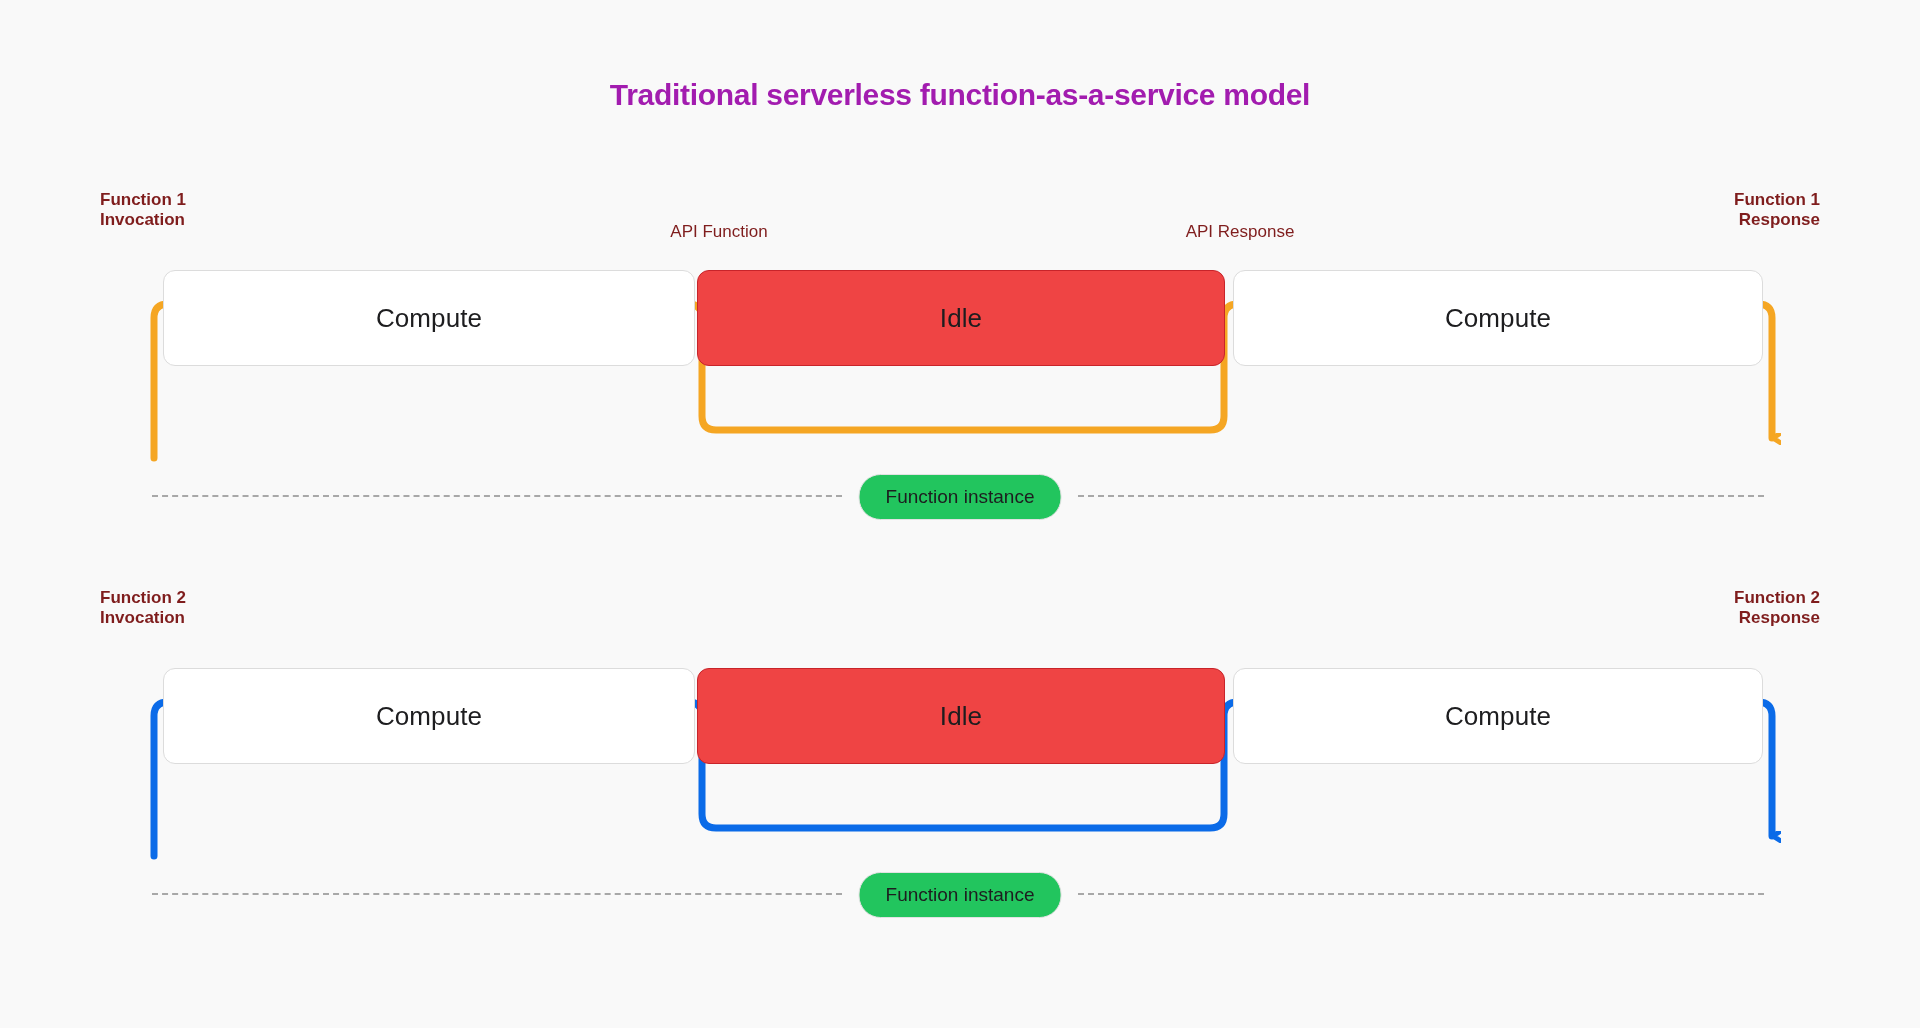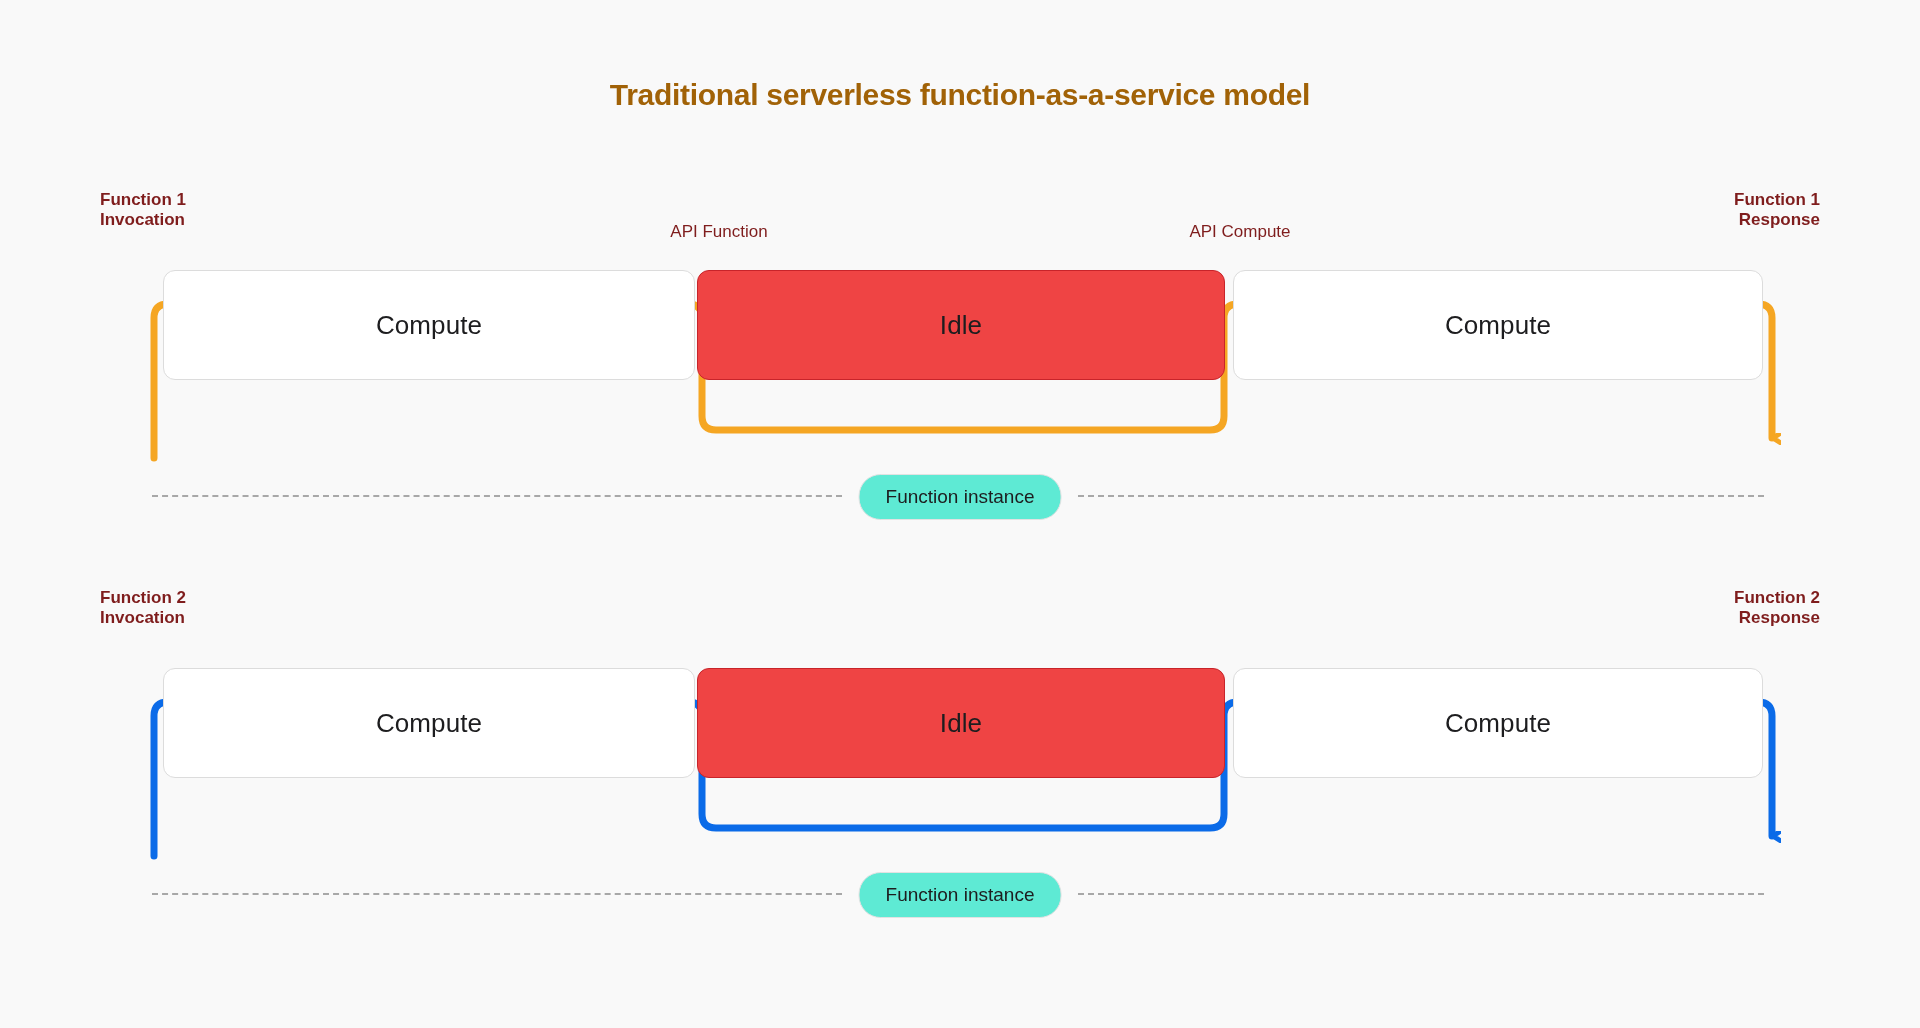--- a/index.html
+++ b/index.html
@@ -24,21 +24,21 @@
   
   .diagram-title {
     position: absolute;
     top: 78px;
     left: 0;
     width: 1920px;
     text-align: center;
     font-size: 30px;
     font-weight: 700;
     letter-spacing: -0.3px;
-    color: #a16207;
+    color: #a21caf;
   }
 
   
   .path-layer {
     position: absolute;
     left: 0;
     top: 0;
     width: 1920px;
     height: 1028px;
     pointer-events: none;
@@ -92,21 +92,21 @@
   .segments {
     position: absolute;
     top: 80px;
     left: 0;
     width: 1920px;
     height: 128px;
   }
   .seg {
     position: absolute;
     top: 0;
-    height: 110px;
+    height: 96px;
     border-radius: 12px;
     display: flex;
     align-items: center;
     justify-content: center;
     font-size: 26px;
     font-weight: 400;
     letter-spacing: 0.1px;
     box-sizing: border-box;
   }
   .seg-compute {
@@ -146,21 +146,21 @@
   .instance-pill {
     position: absolute;
     left: 50%;
     transform: translateX(-50%);
     top: 0;
     height: 44px;
     padding: 0 26px;
     display: flex;
     align-items: center;
     justify-content: center;
-    background: #5eead4;
+    background: #22c55e;
     border: 1px solid #e2e2e2;
     border-radius: 22px;
     font-size: 19px;
     color: #1d1d1f;
     white-space: nowrap;
   }
 </style>
 </head>
 <body>
 
@@ -208,21 +208,21 @@
              Q 1772 702 1772 716
              L 1772 836" fill="none" stroke="#0b6be8" stroke-width="7" stroke-linecap="round" stroke-linejoin="round" marker-end="url(#arrow-blue)"></path>
   </svg>
 
   <div class="lane lane-1">
 
     <div class="labels-row">
       <div class="lbl lbl-left">Function 1
 Invocation</div>
       <div class="lbl lbl-mid lbl-req">API Function</div>
-      <div class="lbl lbl-mid lbl-resp">API Compute</div>
+      <div class="lbl lbl-mid lbl-resp">API Response</div>
       <div class="lbl lbl-right">Function 1
 Response</div>
     </div>
 
     <div class="segments">
       <div class="seg seg-compute seg-a">Compute</div>
       <div class="seg seg-idle seg-b">Idle</div>
       <div class="seg seg-compute seg-c">Compute</div>
     </div>
   </div>

